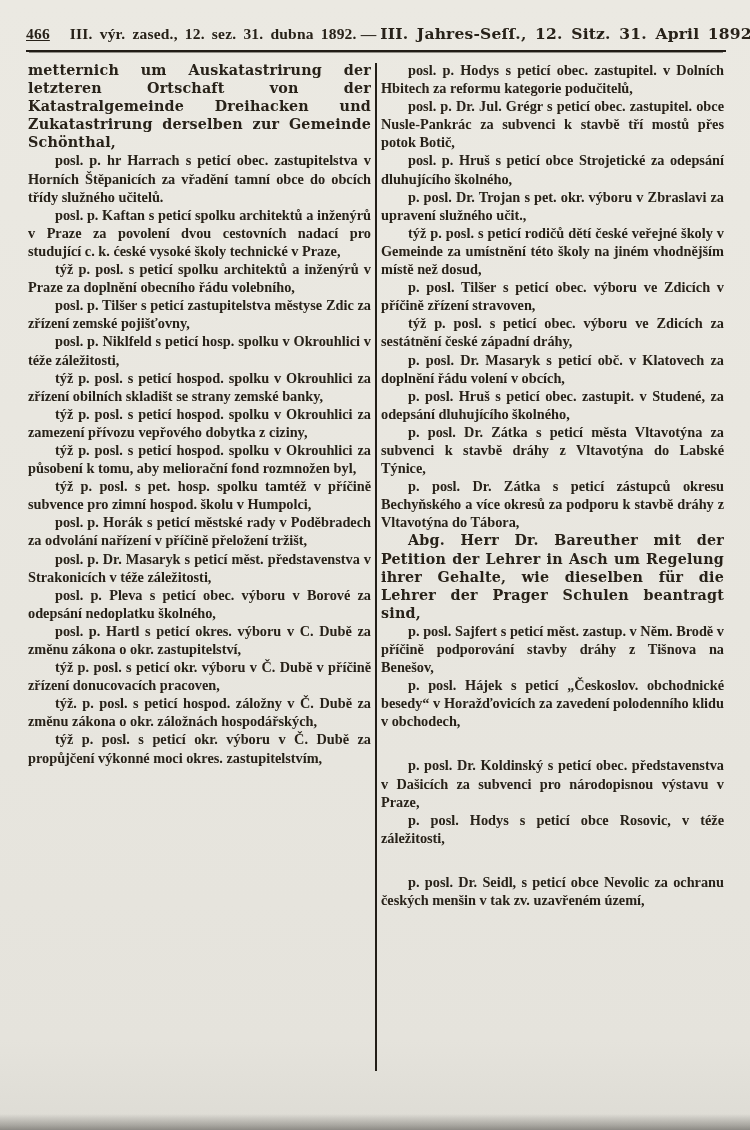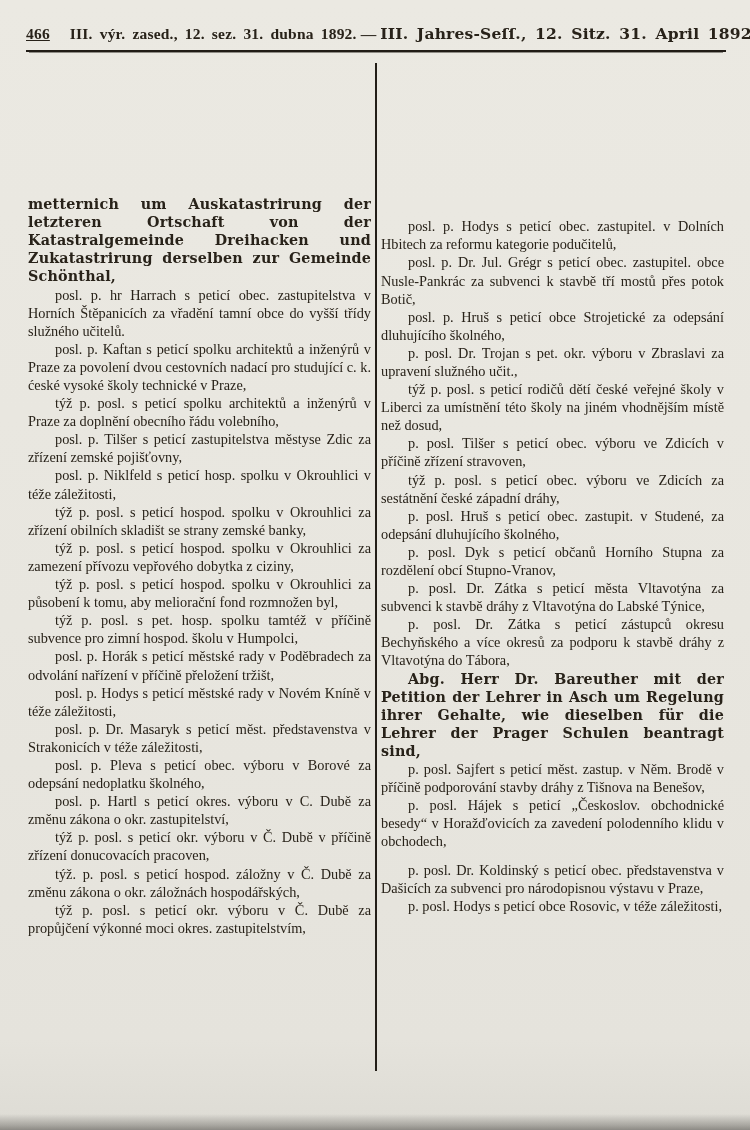--- a/index.html
+++ b/index.html
@@ -28,38 +28,38 @@
     border-bottom: 2px solid #211c16;
     box-shadow: 0 4px 0 -3px rgba(33,28,22,0.45);
   }
   .header .pagenum { margin-right: 20px; text-decoration: underline; }
   .header .sep { margin: 0 4px; }
   
   .columns {
     position: absolute;
     top: 61px; left: 28px; width: 698px;
     display: flex;
-    align-items: center;
+    align-items: flex-start;
   }
   .col {
     width: 343px;
     text-align: justify;
     font-size: 14.3px;
     line-height: 18.1px;
   }
   .divider {
     width: 2px;
     height: 1008px;
     background: #231e18;
     margin: 2px 4px 0 4px;
     flex: 0 0 auto;
   }
-  .para { margin: 0; }
+  .para { margin: 0; font-weight: bold; }
   .para.indent { text-indent: 27px; }
-  .para.gap { margin-top: 10px; }
+  .para.gap { margin-top: 26px; }
   .fraktur {
     font-family: "DejaVu Serif", "Liberation Serif", serif;
     font-weight: bold;
     letter-spacing: 0.2px;
   }
   
   .scan-bottom {
     position: absolute;
     left: 0; bottom: 0;
     width: 100%; height: 16px;
@@ -71,54 +71,54 @@
 
 <div class="page">
 
   <div class="header">
     <span class="pagenum">466</span><span>III. výr. zased., 12. sez. 31. dubna 1892.</span><span class="sep">—</span><span class="fraktur">III. Jahres-Seſſ., 12. Sitz. 31. April 1892.</span>
   </div>
 
   <div class="columns">
     <div class="col left">
         <p class="para fraktur">metternich um Auskatastrirung der letzteren Ortschaft von der Katastralgemeinde Dreihacken und Zukatastrirung derselben zur Gemeinde Schönthal,</p>
-        <p class="para indent">posl. p. hr Harrach s peticí obec. zastupitelstva v Horních Štěpanicích za vřadění tamní obce do vyšší třídy služného učitelů.</p>
+        <p class="para indent">posl. p. hr Harrach s peticí obec. zastupitelstva v Horních Štěpanicích za vřadění tamní obce do obcích třídy služného učitelů.</p>
         <p class="para indent">posl. p. Kaftan s peticí spolku architektů a inženýrů v Praze za povolení dvou cestovních nadací pro studující c. k. ćeské vysoké školy technické v Praze,</p>
         <p class="para indent">týž p. posl. s peticí spolku architektů a inženýrů v Praze za doplnění obecního řádu volebního,</p>
         <p class="para indent">posl. p. Tilšer s peticí zastupitelstva městyse Zdic za zřízení zemské pojišťovny,</p>
         <p class="para indent">posl. p. Niklfeld s peticí hosp. spolku v Okrouhlici v téže záležitosti,</p>
         <p class="para indent">týž p. posl. s peticí hospod. spolku v Okrouhlici za zřízení obilních skladišt se strany zemské banky,</p>
         <p class="para indent">týž p. posl. s peticí hospod. spolku v Okrouhlici za zamezení přívozu vepřového dobytka z ciziny,</p>
         <p class="para indent">týž p. posl. s peticí hospod. spolku v Okrouhlici za působení k tomu, aby meliorační fond rozmnožen byl,</p>
         <p class="para indent">týž p. posl. s pet. hosp. spolku tamtéž v příčině subvence pro zimní hospod. školu v Humpolci,</p>
         <p class="para indent">posl. p. Horák s peticí městské rady v Poděbradech za odvolání nařízení v příčině přeložení tržišt,</p>
-        <p class="para indent">posl. p. Hodys s peticí městské rady v Novém Kníně v téže záležitosti,</p>
         <p class="para indent">posl. p. Dr. Masaryk s peticí měst. představenstva v Strakonicích v téže záležitosti,</p>
         <p class="para indent">posl. p. Pleva s peticí obec. výboru v Borové za odepsání nedoplatku školného,</p>
         <p class="para indent">posl. p. Hartl s peticí okres. výboru v C. Dubě za změnu zákona o okr. zastupitelství,</p>
         <p class="para indent">týž p. posl. s peticí okr. výboru v Č. Dubě v příčině zřízení donucovacích pracoven,</p>
         <p class="para indent">týž. p. posl. s peticí hospod. záložny v Č. Dubě za změnu zákona o okr. záložnách hospodářských,</p>
         <p class="para indent">týž p. posl. s peticí okr. výboru v Č. Dubě za propůjčení výkonné moci okres. zastupitelstvím,</p>
       </div>
     <div class="divider"></div>
     <div class="col right">
         <p class="para indent">posl. p. Hodys s peticí obec. zastupitel. v Dolních Hbitech za reformu kategorie podučitelů,</p>
         <p class="para indent">posl. p. Dr. Jul. Grégr s peticí obec. zastupitel. obce Nusle-Pankrác za subvenci k stavbě tří mostů přes potok Botič,</p>
         <p class="para indent">posl. p. Hruš s peticí obce Strojetické za odepsání dluhujícího školného,</p>
         <p class="para indent">p. posl. Dr. Trojan s pet. okr. výboru v Zbraslavi za upravení služného učit.,</p>
-        <p class="para indent">týž p. posl. s peticí rodičů dětí české veřejné školy v Liberci za umístnění této školy na jiném vhodnějším místě než dosud,</p>
+        <p class="para indent">týž p. posl. s peticí rodičů dětí české veřejné školy v Gemeinde za umístnění této školy na jiném vhodnějším místě než dosud,</p>
         <p class="para indent">p. posl. Tilšer s peticí obec. výboru ve Zdicích v příčině zřízení stravoven,</p>
         <p class="para indent">týž p. posl. s peticí obec. výboru ve Zdicích za sestátnění české západní dráhy,</p>
+        <p class="para indent">p. posl. Dr. Masaryk s peticí obč. v Klatovech za doplnění řádu volení v obcích,</p>
         <p class="para indent">p. posl. Hruš s peticí obec. zastupit. v Studené, za odepsání dluhujícího školného,</p>
-        <p class="para indent">p. posl. Dyk s peticí občanů Horního Stupna za rozdělení obcí Stupno-Vranov,</p>
         <p class="para indent">p. posl. Dr. Zátka s peticí města Vltavotýna za subvenci k stavbě dráhy z Vltavotýna do Labské Týnice,</p>
         <p class="para indent">p. posl. Dr. Zátka s peticí zástupců okresu Bechyňského a více okresů za podporu k stavbě dráhy z Vltavotýna do Tábora,</p>
         <p class="para fraktur indent">Abg. Herr Dr. Bareuther mit der Petition der Lehrer in Asch um Regelung ihrer Gehalte, wie dieselben für die Lehrer der Prager Schulen beantragt sind,</p>
         <p class="para indent">p. posl. Sajfert s peticí měst. zastup. v Něm. Brodě v příčině podporování stavby dráhy z Tišnova na Benešov,</p>
         <p class="para indent">p. posl. Hájek s peticí „Českoslov. obchodnické besedy“ v Horažďovicích za zavedení polodenního klidu v obchodech,</p>
         <p class="para indent gap">p. posl. Dr. Koldinský s peticí obec. představenstva v Dašicích za subvenci pro národopisnou výstavu v Praze,</p>
         <p class="para indent">p. posl. Hodys s peticí obce Rosovic, v téže záležitosti,</p>
+        <p class="para indent gap">p. posl. Dr. Seidl, s peticí obce Nevolic za ochranu českých menšin v tak zv. uzavřeném území,</p>
       </div>
   </div>
 
   <div class="scan-bottom"></div>
 
 </div>
 
 </body></html>

